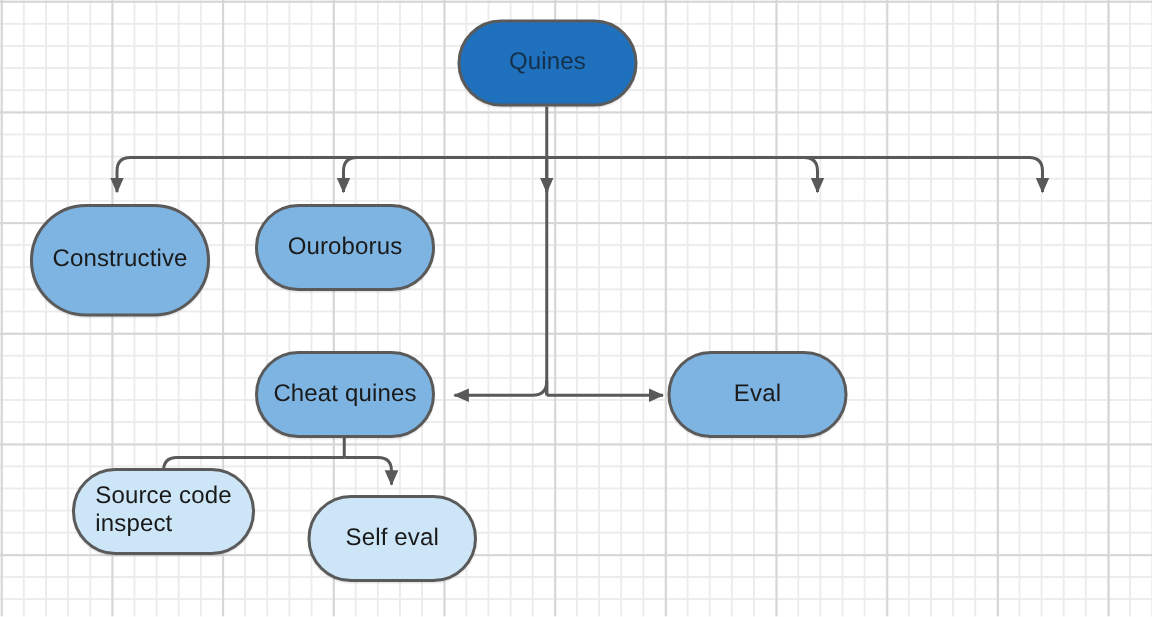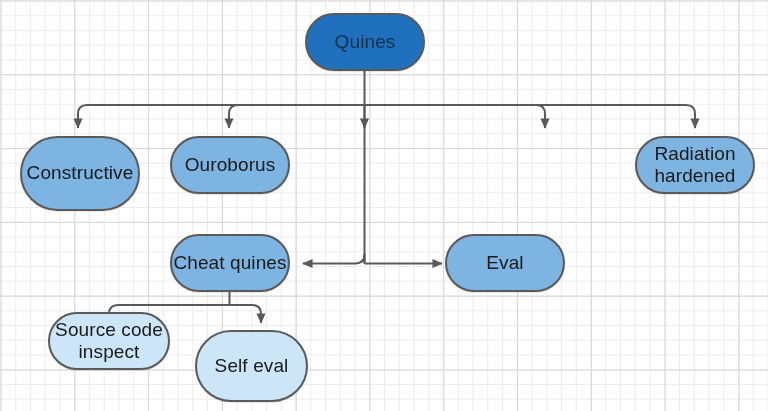--- a/index.html
+++ b/index.html
@@ -39,25 +39,24 @@
     height: 411px;
     pointer-events: none;
   }
 
   .node {
     position: absolute;
     box-sizing: border-box;
     display: flex;
     align-items: center;
     justify-content: center;
-    text-align: center;
     border: 2px solid #5a5a5a;
     border-radius: 999px;
     color: #1a1a1a;
-    font-size: 19px;
+    font-size: 16px;
     line-height: 1.18;
     letter-spacing: 0.1px;
     white-space: pre-line;
     box-shadow: 0 1px 1px rgba(0,0,0,0.10);
   }
 
   .node.root {
     background: #1f71bd;
     color: #14304a;
   }
@@ -70,21 +69,21 @@
 
   
   #node-quines            { left: 305px; top: 13px;  width: 120px; height: 58px; }
   #node-constructive      { left: 20px;  top: 136px; width: 120px; height: 75px; }
   #node-ouroborus         { left: 170px; top: 136px; width: 120px; height: 58px; }
   #node-multiple          { left: 485px; top: 136px; width: 120px; height: 58px; }
   #node-radiation         { left: 635px; top: 136px; width: 120px; height: 58px; }
   #node-cheat-quines      { left: 170px; top: 234px; width: 120px; height: 58px; }
   #node-eval              { left: 445px; top: 234px; width: 120px; height: 58px; }
   #node-source-inspect    { left: 48px;  top: 312px; width: 122px; height: 58px; }
-  #node-self-eval         { left: 195px; top: 330px; width: 113px; height: 72px; }
+  #node-self-eval         { left: 205px; top: 330px; width: 113px; height: 58px; }
 </style>
 </head>
 <body>
 
 <div id="canvas">
 
   <svg class="edge-layer" viewBox="0 0 768 411" width="768" height="411" xmlns="http://www.w3.org/2000/svg">
     <defs>
       <marker id="arrow" viewBox="0 0 10 10" refX="9.2" refY="5" markerWidth="5.2" markerHeight="5.2" orient="auto-start-reverse">
         <path d="M 0 0.6 L 10 5 L 0 9.4 z" fill="#595959"></path>
@@ -113,22 +112,20 @@
     </g>
   </svg>
 
   <div class="node root" id="node-quines">Quines</div>
 
   <div class="node mid" id="node-constructive">Constructive</div>
 
   <div class="node mid" id="node-ouroborus">Ouroborus</div>
 
 
-  <div class="node mid" id="node-radiation">Radiation
-hardened</div>
 
   <div class="node mid" id="node-cheat-quines">Cheat quines</div>
 
   <div class="node mid" id="node-eval">Eval</div>
 
   <div class="node leaf" id="node-source-inspect">Source code
 inspect</div>
 
   <div class="node leaf" id="node-self-eval">Self eval</div>
 

